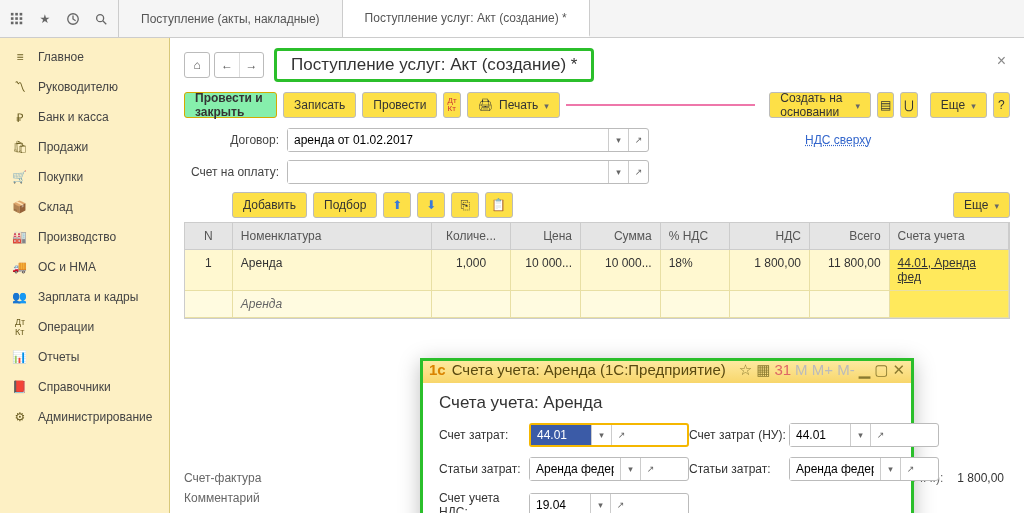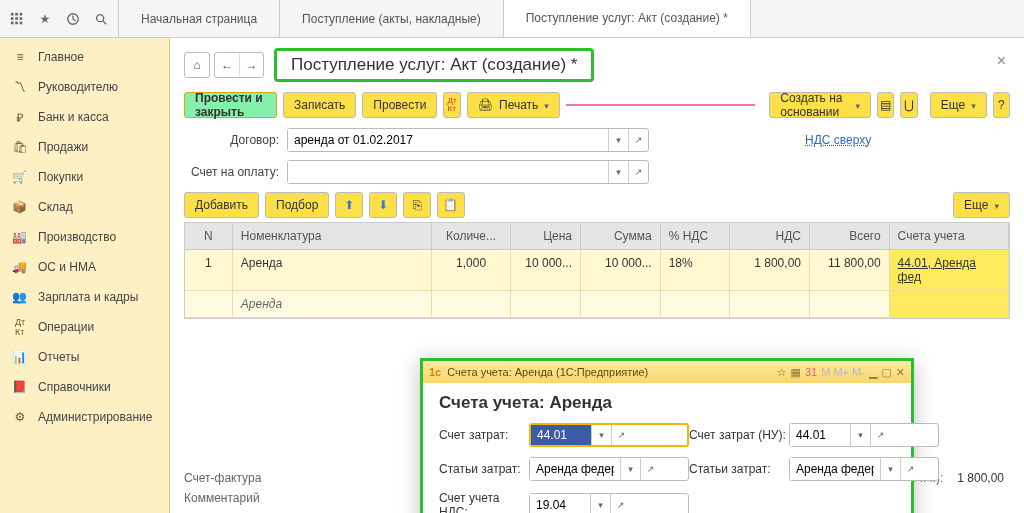--- a/index.html
+++ b/index.html
@@ -45,21 +45,21 @@
 
   
   .form-row { display: flex; align-items: center; gap: 8px; margin-bottom: 8px; }
   .form-row label { width: 95px; color: #444; text-align: right; }
   .combo { display: inline-flex; border: 1px solid #bbb; border-radius: 3px; height: 24px; align-items: stretch; background: #fff; }
   .combo input { border: none; padding: 0 6px; outline: none; font-size: 12px; }
   .combo .cbtn { width: 20px; border-left: 1px solid #ccc; display: flex; align-items: center; justify-content: center; cursor: pointer; font-size: 9px; color: #666; }
   .link { color: #3366cc; text-decoration: underline dotted; cursor: pointer; }
 
   
-  .tbl-tools { display: flex; align-items: center; gap: 6px; margin-bottom: 4px; }
+  .tbl-tools { display: flex; align-items: center; gap: 6px; margin-bottom: 4px; margin-left: 48px; }
 
   
   .grid { border: 1px solid #ccc; }
   .grid-head { display: flex; background: #e5e5e5; border-bottom: 1px solid #ccc; }
   .gh { padding: 6px 8px; border-right: 1px solid #ccc; color: #555; font-size: 12px; }
   .grid-row { display: flex; background: #fff8d0; border-bottom: 1px solid #e8dfa4; }
   .grid-row.alt { background: #fffbe0; }
   .gc { padding: 6px 8px; border-right: 1px solid #e8dfa4; }
   .w-n { width: 48px; text-align: center; }
   .w-nom { width: 200px; }
@@ -73,26 +73,26 @@
   .acct-cell { background: #ffe95c !important; text-decoration: underline; cursor: pointer; }
 
   
   .footer { position: absolute; bottom: 8px; left: 14px; right: 14px; display: flex; flex-direction: column; gap: 6px; }
   .foot-row { display: flex; align-items: center; gap: 8px; color: #666; }
   .foot-row .spacer { flex: 1; }
   .foot-val { color: #333; padding: 0 6px; }
 
   
   .popup { position: absolute; left: 250px; top: 320px; width: 494px; border: 3px solid #2bbf2b; background: #fff; box-shadow: 0 4px 20px rgba(0,0,0,.25); font-size: 12px; z-index: 10; }
-  .popup-title { background: linear-gradient(#fde9a0,#f8d66b); height: 22px; display: flex; align-items: center; padding: 0 6px; font-size: 11px; color: #5a4a10; }
+  .popup-title { background: linear-gradient(#fde9a0,#f8d66b); height: 22px; display: flex; padding: 0 6px; font-size: 15px; color: #5a4a10; }
   .popup-title .pt-ico { color: #d98300; margin-right: 6px; font-weight: bold; }
   .popup-title .pt-right { margin-left: auto; display: flex; gap: 4px; color: #8a7a30; }
   .popup-title .pt-right span { cursor: pointer; }
   .popup-body { padding: 10px 16px 12px; }
-  .popup-h { font-size: 17px; margin-bottom: 10px; font-weight: bold; }
+  .popup-h { font-size: 17px; margin-bottom: 10px; font-weight: normal; }
   .popup-grid { display: grid; grid-template-columns: 90px 160px 100px 150px; row-gap: 10px; align-items: center; }
   .popup .combo.sel { border: 2px solid #f5b700; }
   .popup .combo.sel input { background: #3b5ba7; color: #fff; }
 
   
   .arrow-svg { position: absolute; left: 0; top: 0; pointer-events: none; z-index: 5; }
 
   .underline-red { border-bottom: 2px solid #e7a; width: 320px; }
 
   
@@ -127,23 +127,20 @@
       </span>
     <span>
         <svg viewBox="0 0 16 16" fill="none" stroke="#666" stroke-width="1.5">
           <circle cx="7" cy="7" r="4"></circle>
           <path d="M10 10l4 4"></path>
         </svg>
       </span>
   </div>
   <div class="tabs">
     <div class="tab">
-        <span>Начальная страница</span>
-      </div>
-    <div class="tab">
         <span>Поступление (акты, накладные)</span>
       </div>
     <div class="tab active">
         <span>Поступление услуг: Акт (создание) *</span>
       </div>
   </div>
 </div>
 
 <div class="layout">
 

